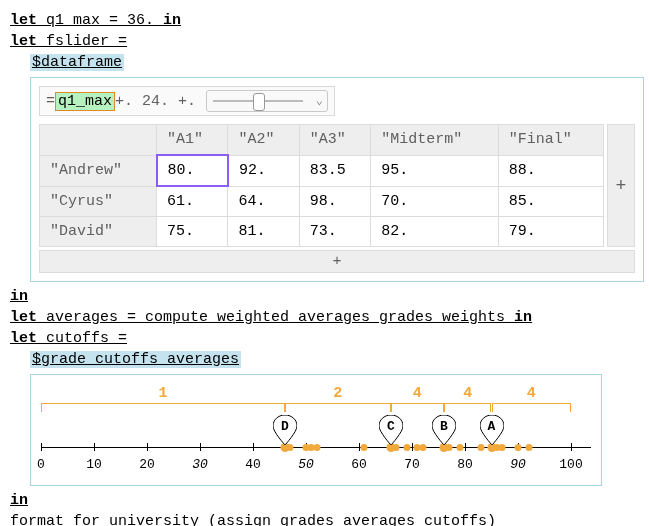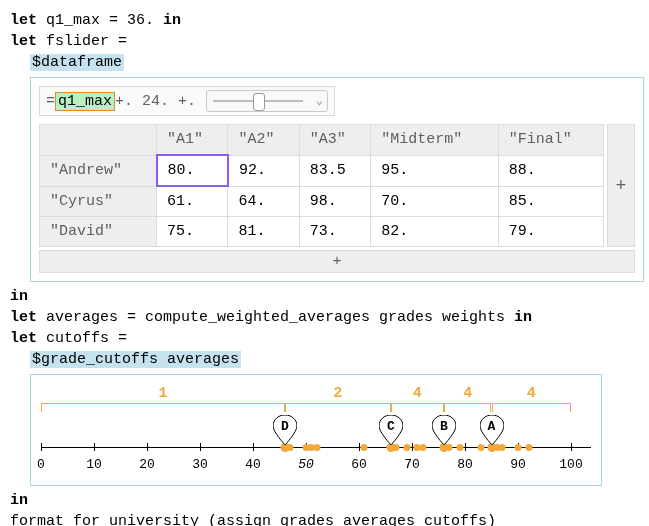--- a/index.html
+++ b/index.html
@@ -6,21 +6,21 @@
     margin: 0;
     padding: 10px;
     font-family: "Courier New", Courier, monospace;
     font-size: 15px;
     color: #000;
     background: #fff;
     width: 649px;
     box-sizing: border-box;
   }
   .kw { font-weight: bold; }
-  .code-line { white-space: pre; line-height: 1.4; }
+  .code-line { white-space: pre; line-height: 1.4; text-decoration: underline; }
   .macro { background: #c5e3ef; padding: 0 2px; }
   .eq-box {
     border: 1px solid #d9d9d9;
     background: #fafafa;
     padding: 3px 6px;
     display: inline-flex;
     align-items: center;
   }
   .highlight-green { background: #b6f2c0; border: 1px solid #e08b2b; padding: 0 2px; }
   .eq-text { color: #606060; }
@@ -254,33 +254,33 @@
 <div class="cutoffs-container">
   <div class="axis" id="axis">
     <div class="axis-line"></div>
   <div class="tick" style="left: 0px;"></div>
       <div class="tick-label" style="left: 0px;">0</div>
       <div class="tick" style="left: 53px;"></div>
       <div class="tick-label" style="left: 53px;">10</div>
       <div class="tick" style="left: 106px;"></div>
       <div class="tick-label" style="left: 106px;">20</div>
       <div class="tick" style="left: 159px;"></div>
-      <div class="tick-label" style="left: 159px;">30</div>
+      <div class="tick-label" style="left: 159px; font-style: italic;">30</div>
       <div class="tick" style="left: 212px;"></div>
       <div class="tick-label" style="left: 212px;">40</div>
       <div class="tick" style="left: 265px;"></div>
       <div class="tick-label" style="left: 265px; font-style: italic;">50</div>
       <div class="tick" style="left: 318px;"></div>
       <div class="tick-label" style="left: 318px;">60</div>
       <div class="tick" style="left: 371px;"></div>
       <div class="tick-label" style="left: 371px; text-align: right;">70</div>
       <div class="tick" style="left: 424px;"></div>
       <div class="tick-label" style="left: 424px;">80</div>
       <div class="tick" style="left: 477px;"></div>
-      <div class="tick-label" style="left: 477px;">90</div>
+      <div class="tick-label" style="left: 477px; font-style: italic;">90</div>
       <div class="tick" style="left: 530px;"></div>
       <div class="tick-label" style="left: 530px;">100</div>
       <div class="range-bracket" style="left: 0px; width: 241.8px;"></div>
       <div class="range-label" style="left: 121.9px;">1</div>
       <div class="range-bracket" style="left: 243.8px; width: 104px;"></div>
       <div class="range-label" style="left: 296.8px;">2</div>
       <div class="range-bracket" style="left: 349.8px; width: 51px;"></div>
       <div class="range-label" style="left: 376.3px;">4</div>
       <div class="range-bracket" style="left: 402.8px; width: 45.7px;"></div>
       <div class="range-label" style="left: 426.65px;">4</div>

